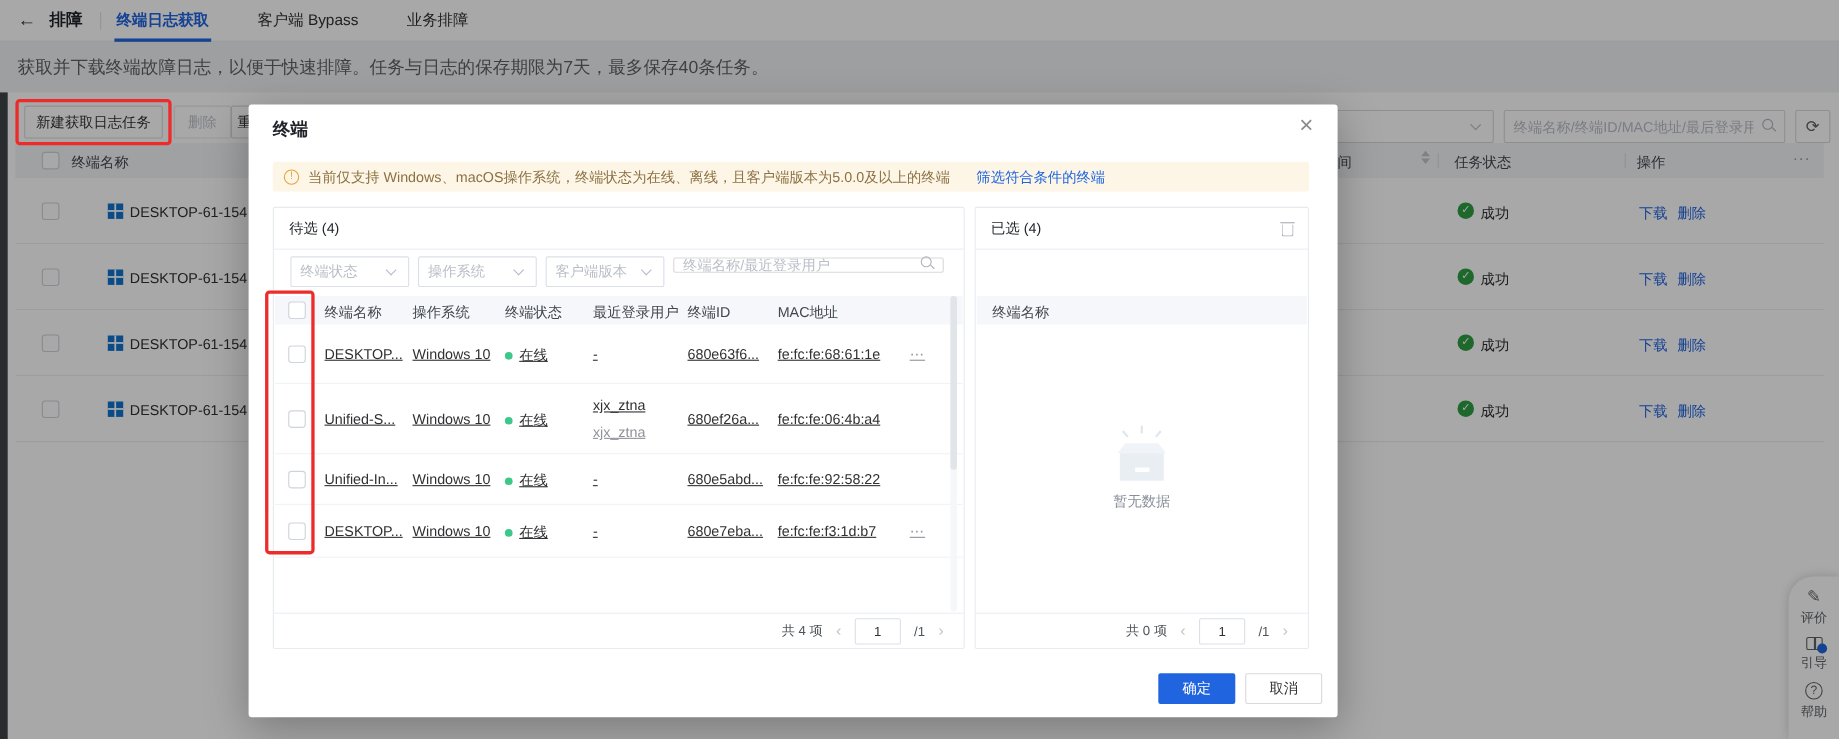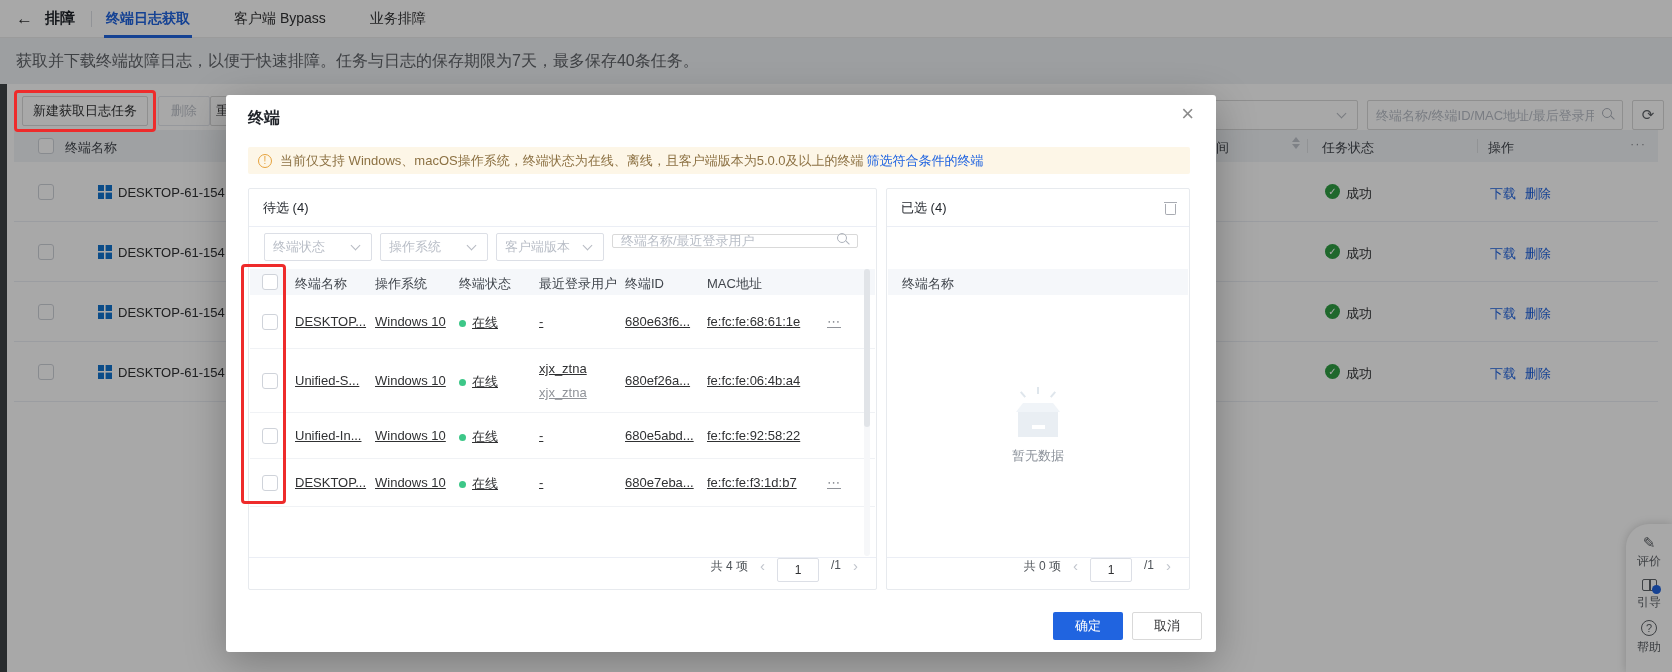--- a/index.html
+++ b/index.html
@@ -86,21 +86,21 @@
 
   
   .modal { position:absolute; left:226px; top:95px; width:990px; height:557px; background:#fff;
            border-radius:3px; box-shadow:0 10px 40px rgba(0,0,0,.28); z-index:20; }
   .modal-title { position:absolute; left:22px; top:13px; font-size:16px; font-weight:bold; color:#1f2329; }
   .modal-close { position:absolute; right:22px; top:8px; font-size:22px; color:#8c8c8c; cursor:pointer; line-height:1; }
   .banner { position:absolute; left:22px; top:52px; width:942px; height:27px; background:#fdf6e7; border-radius:2px;
             display:flex; align-items:center; padding-left:10px; font-size:13px; color:#8c7143; }
   .icon-info { width:14px; height:14px; border:1px solid #e6a23c; border-radius:50%; color:#e6a23c;
                font-size:10px; text-align:center; line-height:12px; margin-right:8px; flex:none; }
-  .banner .link { margin-left:3px; }
+  .banner .link { margin-left:24px; }
 
   .panel { position:absolute; top:93px; height:402px; border:1px solid #e7eaee; border-radius:2px; background:#fff; }
   .panel-left { left:22px; width:629px; }
   .panel-right { left:660px; width:304px; }
   .panel-head { height:38px; border-bottom:1px solid #ebeef5; display:flex; align-items:center;
                 padding:0 12px 0 14px; font-size:13px; color:#1f2329; }
   .panel-head .sp { flex:1; }
   .icon-trash { position:relative; width:13px; height:14px; cursor:pointer; }
   .icon-trash::before { content:""; position:absolute; top:3px; left:1px; right:1px; bottom:0;
                         border:1.3px solid #a8abb2; border-top:none; border-radius:0 0 2px 2px; }
@@ -117,21 +117,21 @@
   .m-row { position:absolute; left:1px; right:1px; font-size:13px; }
   .m-row > * { position:absolute;text-decoration:underline; }
   .m-row .bline { position:absolute; left:0; right:0; bottom:0; height:1px; background:#f0f2f5; }
   .gray { color:#909399; }
   .cellmore { color:#909399; letter-spacing:1px; cursor:pointer; }
 
   .scrollstrip { position:absolute; top:80px; bottom:33px; right:6px; width:6px; background:#f6f7f9; border-radius:3px; }
   .scrollthumb { position:absolute; top:0; left:0; width:6px; height:55%; background:#e1e4e8; border-radius:3px; }
 
   .pg { position:absolute; left:0; right:0; bottom:0; height:32px; border-top:1px solid #ebeef5;
-        display:flex; justify-content:flex-end; gap:12px; padding-right:18px;
+        display:flex; align-items:center; justify-content:flex-end; gap:12px; padding-right:18px;
         font-size:12px; color:#4e5358; }
   .pg .arrow { color:#c0c4cc; font-size:15px; cursor:pointer; line-height:1; }
   .pg input { width:42px; height:24px; border:1px solid #dcdfe6; border-radius:2px; text-align:center;
               font-size:12px; color:#303133; outline:none; font-family:inherit; }
 
   .empty-wrap { position:absolute; left:0; right:0; top:196px; display:flex; flex-direction:column; align-items:center; }
   .empty-icon { position:relative; width:44px; height:52px; }
   .eb-body { position:absolute; left:2px; bottom:0; width:40px; height:25px; background:#e9eef3; }
   .eb-slot { position:absolute; left:50%; bottom:8px; width:13px; height:4px; margin-left:-6.5px; background:#fff; }
   .eb-lid { position:absolute; left:0; bottom:25px; width:0; height:0; border-bottom:9px solid #f0f4f8;

